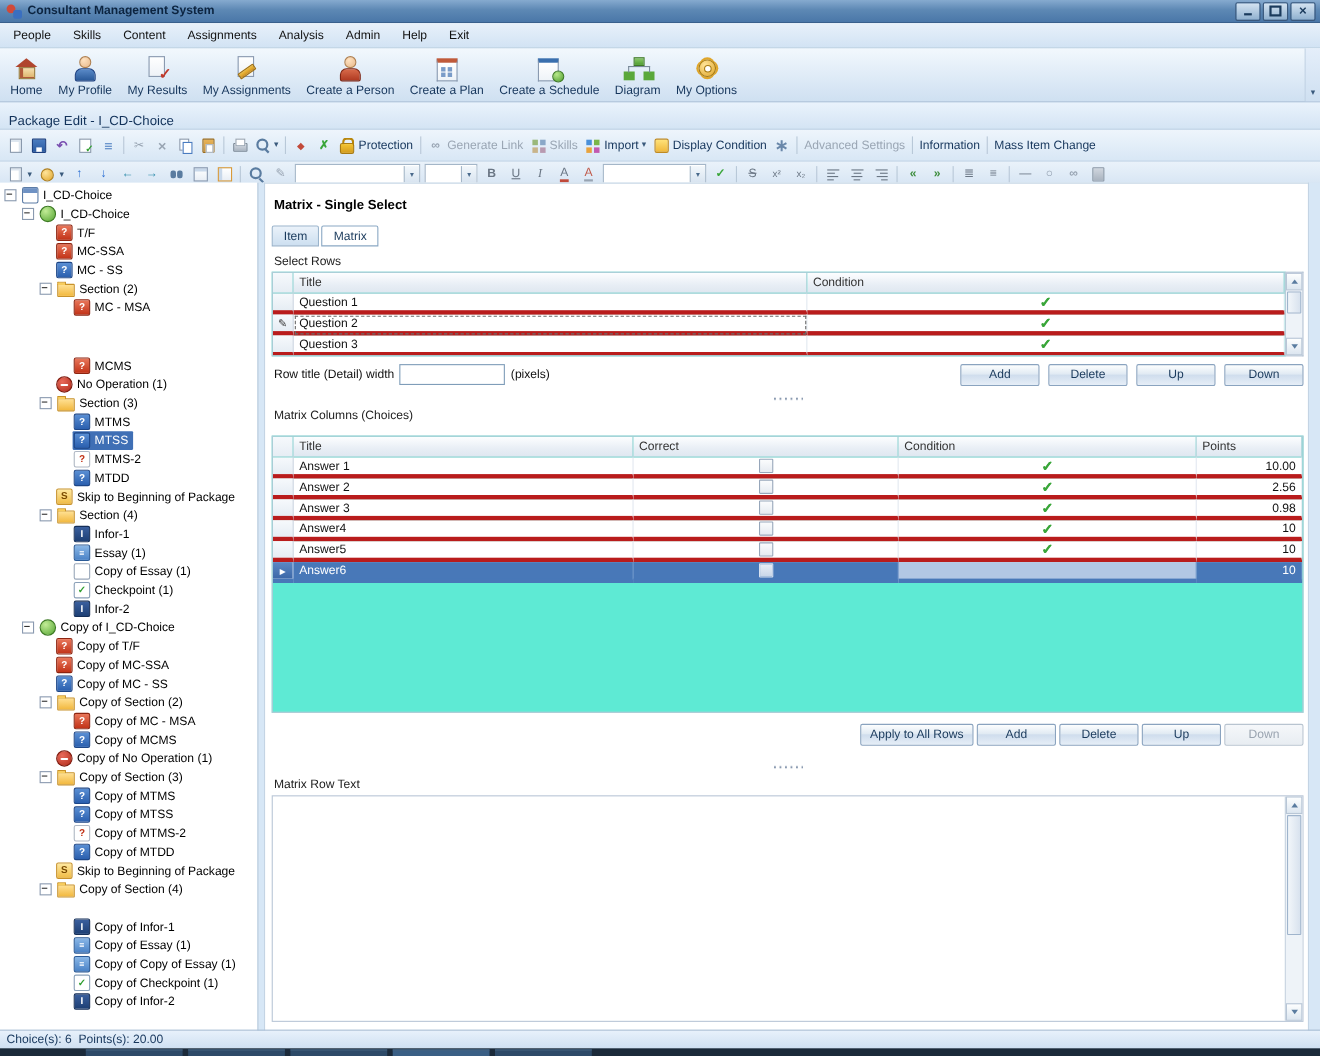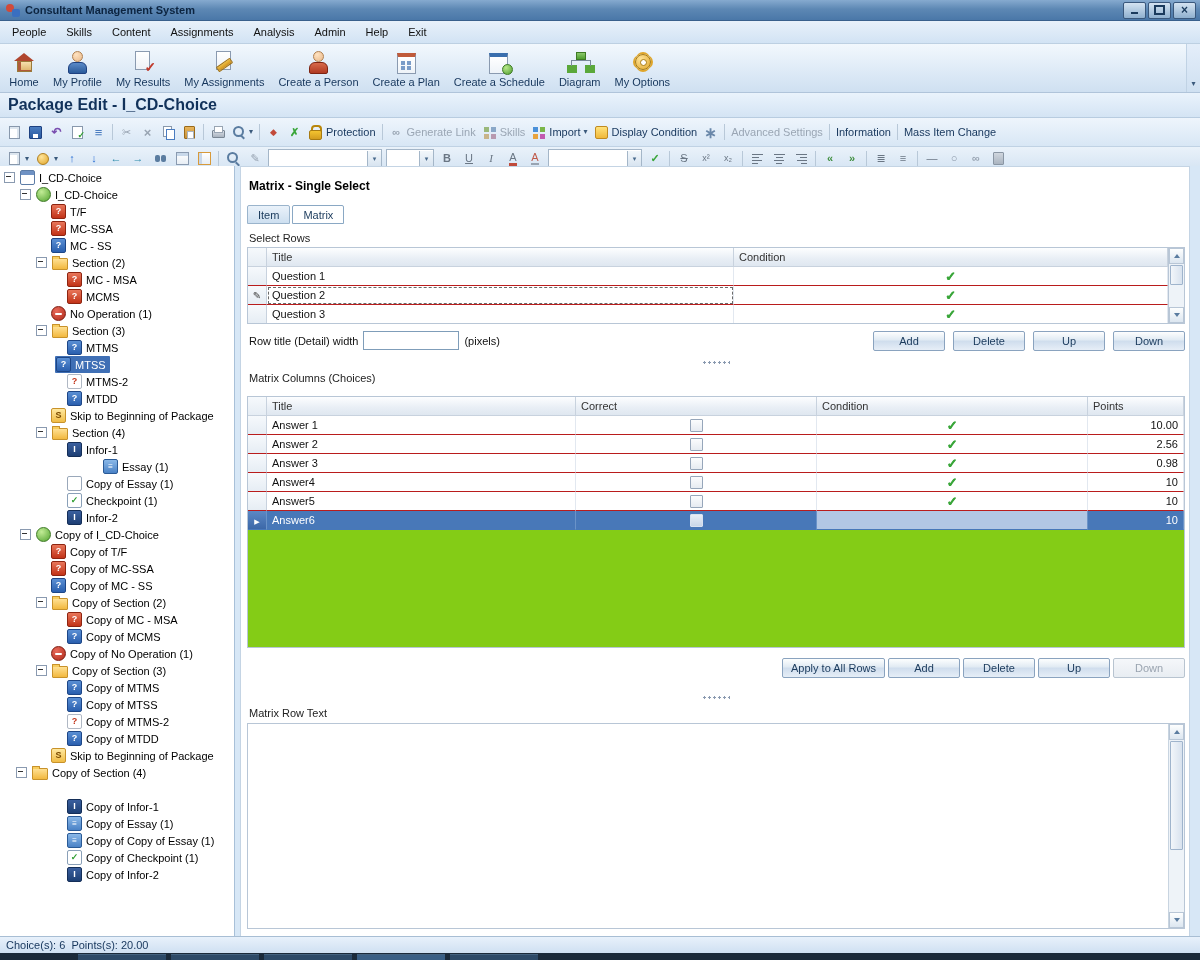--- a/index.html
+++ b/index.html
@@ -63,22 +63,22 @@
   .my-options-icon::before{content:"";position:absolute;left:8px;top:5px;width:14px;height:14px;border-radius:50%;
     background:radial-gradient(circle at 35% 30%,#ffe49a,#e0a62a);border:1px solid #a87b12;
     box-shadow:0 -3px 0 -1px #e0a62a,0 3px 0 -1px #e0a62a,-3px 0 0 -1px #e0a62a,3px 0 0 -1px #e0a62a;}
   .my-options-icon::after{content:"";position:absolute;left:13px;top:10px;width:5px;height:5px;border-radius:50%;
     background:#fff;border:1px solid #a87b12;}
   .tb-overflow{position:absolute;right:0;top:0;bottom:0;width:13px;display:flex;align-items:flex-end;justify-content:center;
     background:linear-gradient(#e4eefa,#cfe0f1);border-left:1px solid #c0d2e4;}
   .ddarrow::before{content:"▾";font-size:8px;color:#3a5a7c;line-height:2;}
 
   
-  .pkgbar{height:24px;display:flex;align-items:center;background:linear-gradient(#eaf3fc,#d4e4f4);
-    border-bottom:1px solid #b8cce0;font-weight:bold;font-size:16px;color:#12325a;padding-left:8px;}
+  .pkgbar{height:24px;display:flex;align-items:flex-end;background:linear-gradient(#eaf3fc,#d4e4f4);
+    border-bottom:1px solid #b8cce0;font-weight:normal;font-size:12px;color:#12325a;padding-left:8px;}
 
   
   .edittb{height:28px;background:linear-gradient(#eef5fc,#d8e7f5);border-bottom:1px solid #c0d2e4;
     display:flex;align-items:center;padding:0 4px;}
   .fmttb{height:23px;background:linear-gradient(#eaf2fa,#d5e4f3);border-bottom:1px solid #a8bed4;
     display:flex;align-items:center;padding:0 3px;}
   .titem{display:flex;align-items:center;gap:3px;padding:2px 3px;border-radius:2px;color:#16365c;white-space:nowrap;}
   .titem.disabled{color:#9aa6b4;}
   .tsep{width:1px;height:16px;background:#b8c8d8;margin:0 3px;flex:none;}
   .ic{width:15px;height:15px;position:relative;display:inline-flex;align-items:center;justify-content:center;flex:none;line-height:1;}
@@ -220,28 +220,28 @@
   
   .content-title{font-size:12px;font-weight:bold;color:#000;margin:0 0 12px 2px;}
   .tabstrip{display:flex;gap:2px;margin-bottom:8px;}
   .tab{height:17px;padding:0 10px;display:flex;align-items:center;background:linear-gradient(#eaf2fa,#cddff0);
     border:1px solid #9ab4cc;border-radius:2px 2px 0 0;color:#1a3a5c;}
   .tab.active{background:#fff;border-color:#8aa8c4;}
   .sec-label{color:#222;margin:0 0 3px 2px;}
   .gridbox{display:flex;}
   .rows-grid{height:77px;margin-bottom:4px;}
   .cols-grid{height:252px;margin-bottom:10px;margin-top:9px;}
-  .grid{flex:1;border:1px solid #b8c6d6;background:#84cc16;display:flex;flex-direction:column;overflow:hidden;}
+  .grid{flex:1;border:1px solid #b8c6d6;background:#5eead4;display:flex;flex-direction:column;overflow:hidden;}
   .ghead{display:flex;flex:none;}
   .th{height:18px;display:flex;align-items:center;padding:0 5px;color:#333;
     background:linear-gradient(#fdfeff,#e8eef5 60%,#dfe7f0);
     border-right:1px solid #c8d2de;border-bottom:1px solid #c8d2de;overflow:hidden;}
   .gbody{flex:1;overflow:hidden;}
   .tr{display:flex;height:19px;background:#fff;}
-  .td{display:flex;align-items:center;padding:0 5px;border-right:1px solid #e2e8f0;border-bottom:1px solid #b91c1c;
+  .td{display:flex;align-items:center;padding:0 5px;border-right:1px solid #e2e8f0;border-bottom:4px solid #b91c1c;
     color:#111;overflow:hidden;white-space:nowrap;}
   .td.rs,.th.rs{width:18px;flex:none;justify-content:center;padding:0;
     background:linear-gradient(#f6f9fc,#e6edf4);border-right:1px solid #c8d2de;}
   .r-title{width:456px;flex:none;}
   .r-cond{flex:1;}
   .c-title{width:298px;flex:none;}
   .c-correct{width:230px;flex:none;}
   .c-cond{width:260px;flex:none;}
   .c-points{flex:1;}
   .center{justify-content:center;}
@@ -610,21 +610,21 @@
             <span class="tl">Section (2)</span>
           </span>
         </div>
         <div class="tree-row" style="padding-left: 52px;">
           <span class="exp-spacer"></span>
           <span class="hl">
             <span class="ti question-red-icon"></span>
             <span class="tl">MC - MSA</span>
           </span>
         </div>
-        <div class="tree-row" style="padding-left: 52px;">
+        <div class="tree-row" style="padding-left: 52px; margin-top: 36px;">
           <span class="exp-spacer"></span>
           <span class="hl">
             <span class="ti question-red-icon"></span>
             <span class="tl">MCMS</span>
           </span>
         </div>
         <div class="tree-row" style="padding-left: 36px;">
           <span class="exp-spacer"></span>
           <span class="hl">
             <span class="ti no-operation-icon"></span>
@@ -638,21 +638,21 @@
             <span class="tl">Section (3)</span>
           </span>
         </div>
         <div class="tree-row" style="padding-left: 52px;">
           <span class="exp-spacer"></span>
           <span class="hl">
             <span class="ti question-blue-icon"></span>
             <span class="tl">MTMS</span>
           </span>
         </div>
-        <div class="tree-row selected" style="padding-left: 41px;">
+        <div class="tree-row selected" style="padding-left: 52px;">
           <span class="exp-spacer"></span>
           <span class="hl">
             <span class="ti question-blue-icon"></span>
             <span class="tl">MTSS</span>
           </span>
         </div>
         <div class="tree-row" style="padding-left: 52px;">
           <span class="exp-spacer"></span>
           <span class="hl">
             <span class="ti question-outline-icon"></span>
@@ -680,21 +680,21 @@
             <span class="tl">Section (4)</span>
           </span>
         </div>
         <div class="tree-row" style="padding-left: 52px;">
           <span class="exp-spacer"></span>
           <span class="hl">
             <span class="ti info-icon"></span>
             <span class="tl">Infor-1</span>
           </span>
         </div>
-        <div class="tree-row" style="padding-left: 52px; margin-left: 36px;">
+        <div class="tree-row" style="padding-left: 52px;">
           <span class="exp-spacer"></span>
           <span class="hl">
             <span class="ti essay-icon"></span>
             <span class="tl">Essay (1)</span>
           </span>
         </div>
         <div class="tree-row" style="padding-left: 52px;">
           <span class="exp-spacer"></span>
           <span class="hl">
             <span class="ti essay-outline-icon"></span>
@@ -806,21 +806,21 @@
             <span class="tl">Copy of MTDD</span>
           </span>
         </div>
         <div class="tree-row" style="padding-left: 36px;">
           <span class="exp-spacer"></span>
           <span class="hl">
             <span class="ti skip-icon"></span>
             <span class="tl">Skip to Beginning of Package</span>
           </span>
         </div>
-        <div class="tree-row" style="padding-left: 16px;">
+        <div class="tree-row" style="padding-left: 36px;">
           <span class="exp"></span>
           <span class="hl">
             <span class="ti folder-icon"></span>
             <span class="tl">Copy of Section (4)</span>
           </span>
         </div>
         <div class="tree-row" style="padding-left: 52px; margin-top: 17px;">
           <span class="exp-spacer"></span>
           <span class="hl">
             <span class="ti info-icon"></span>

